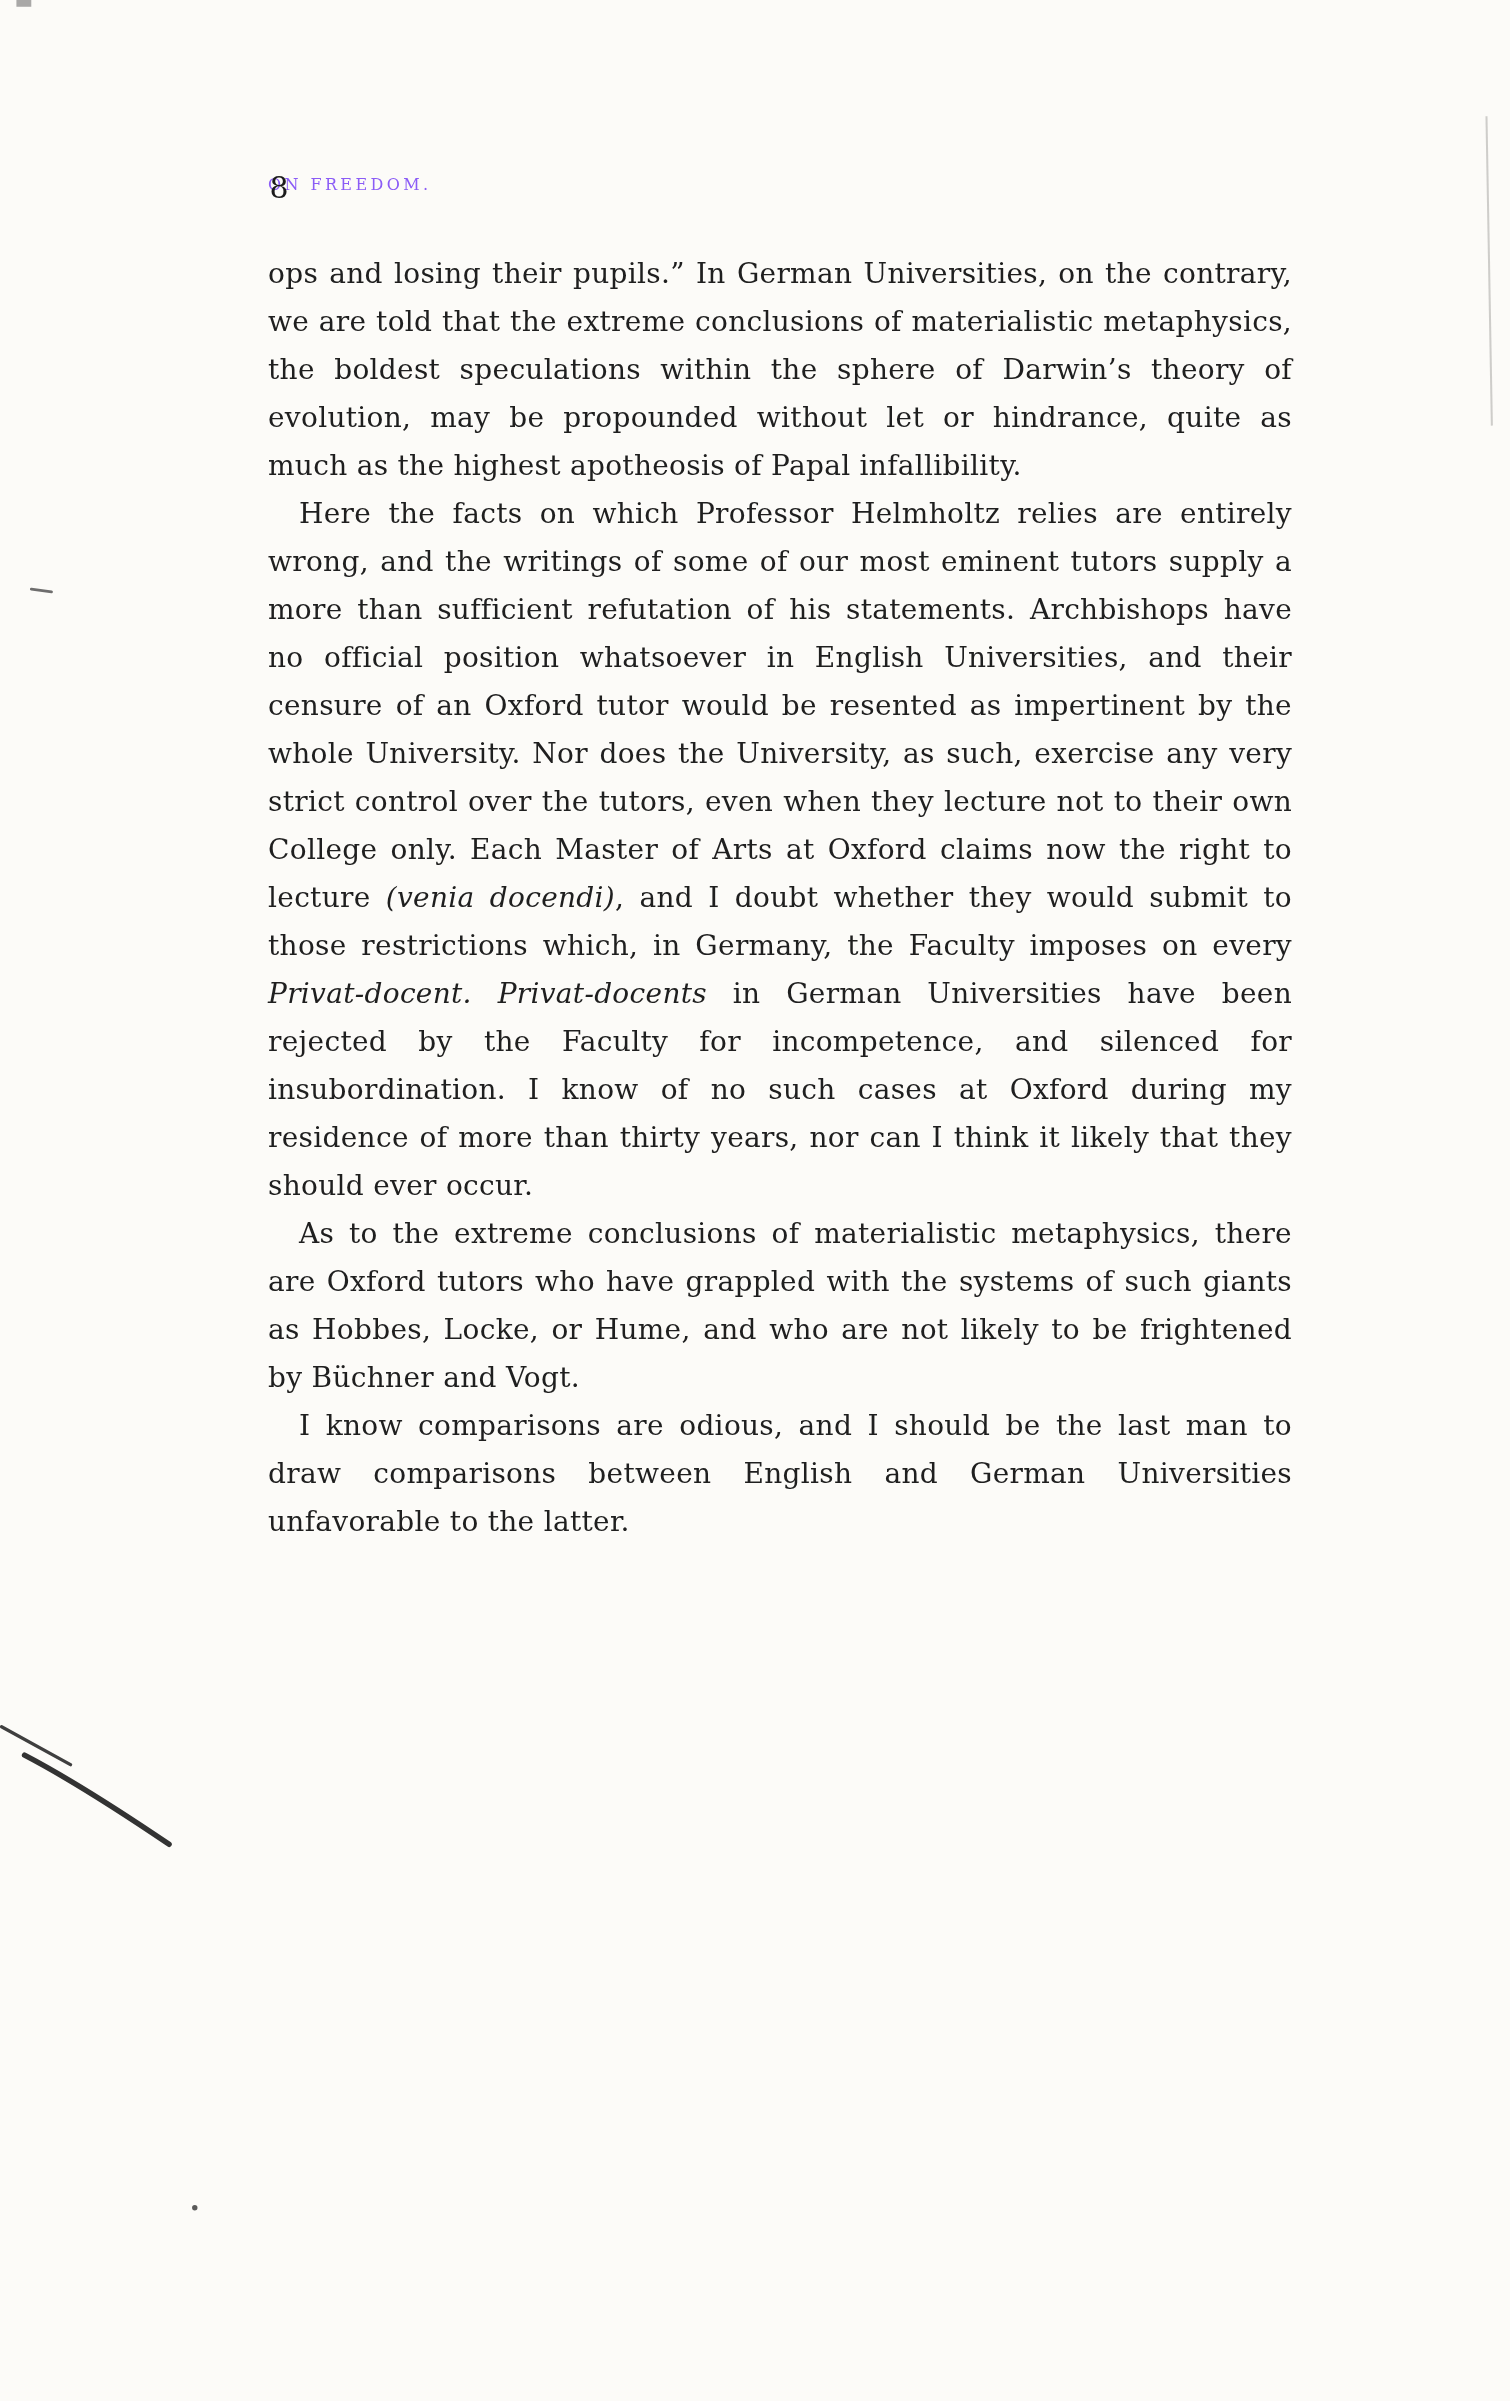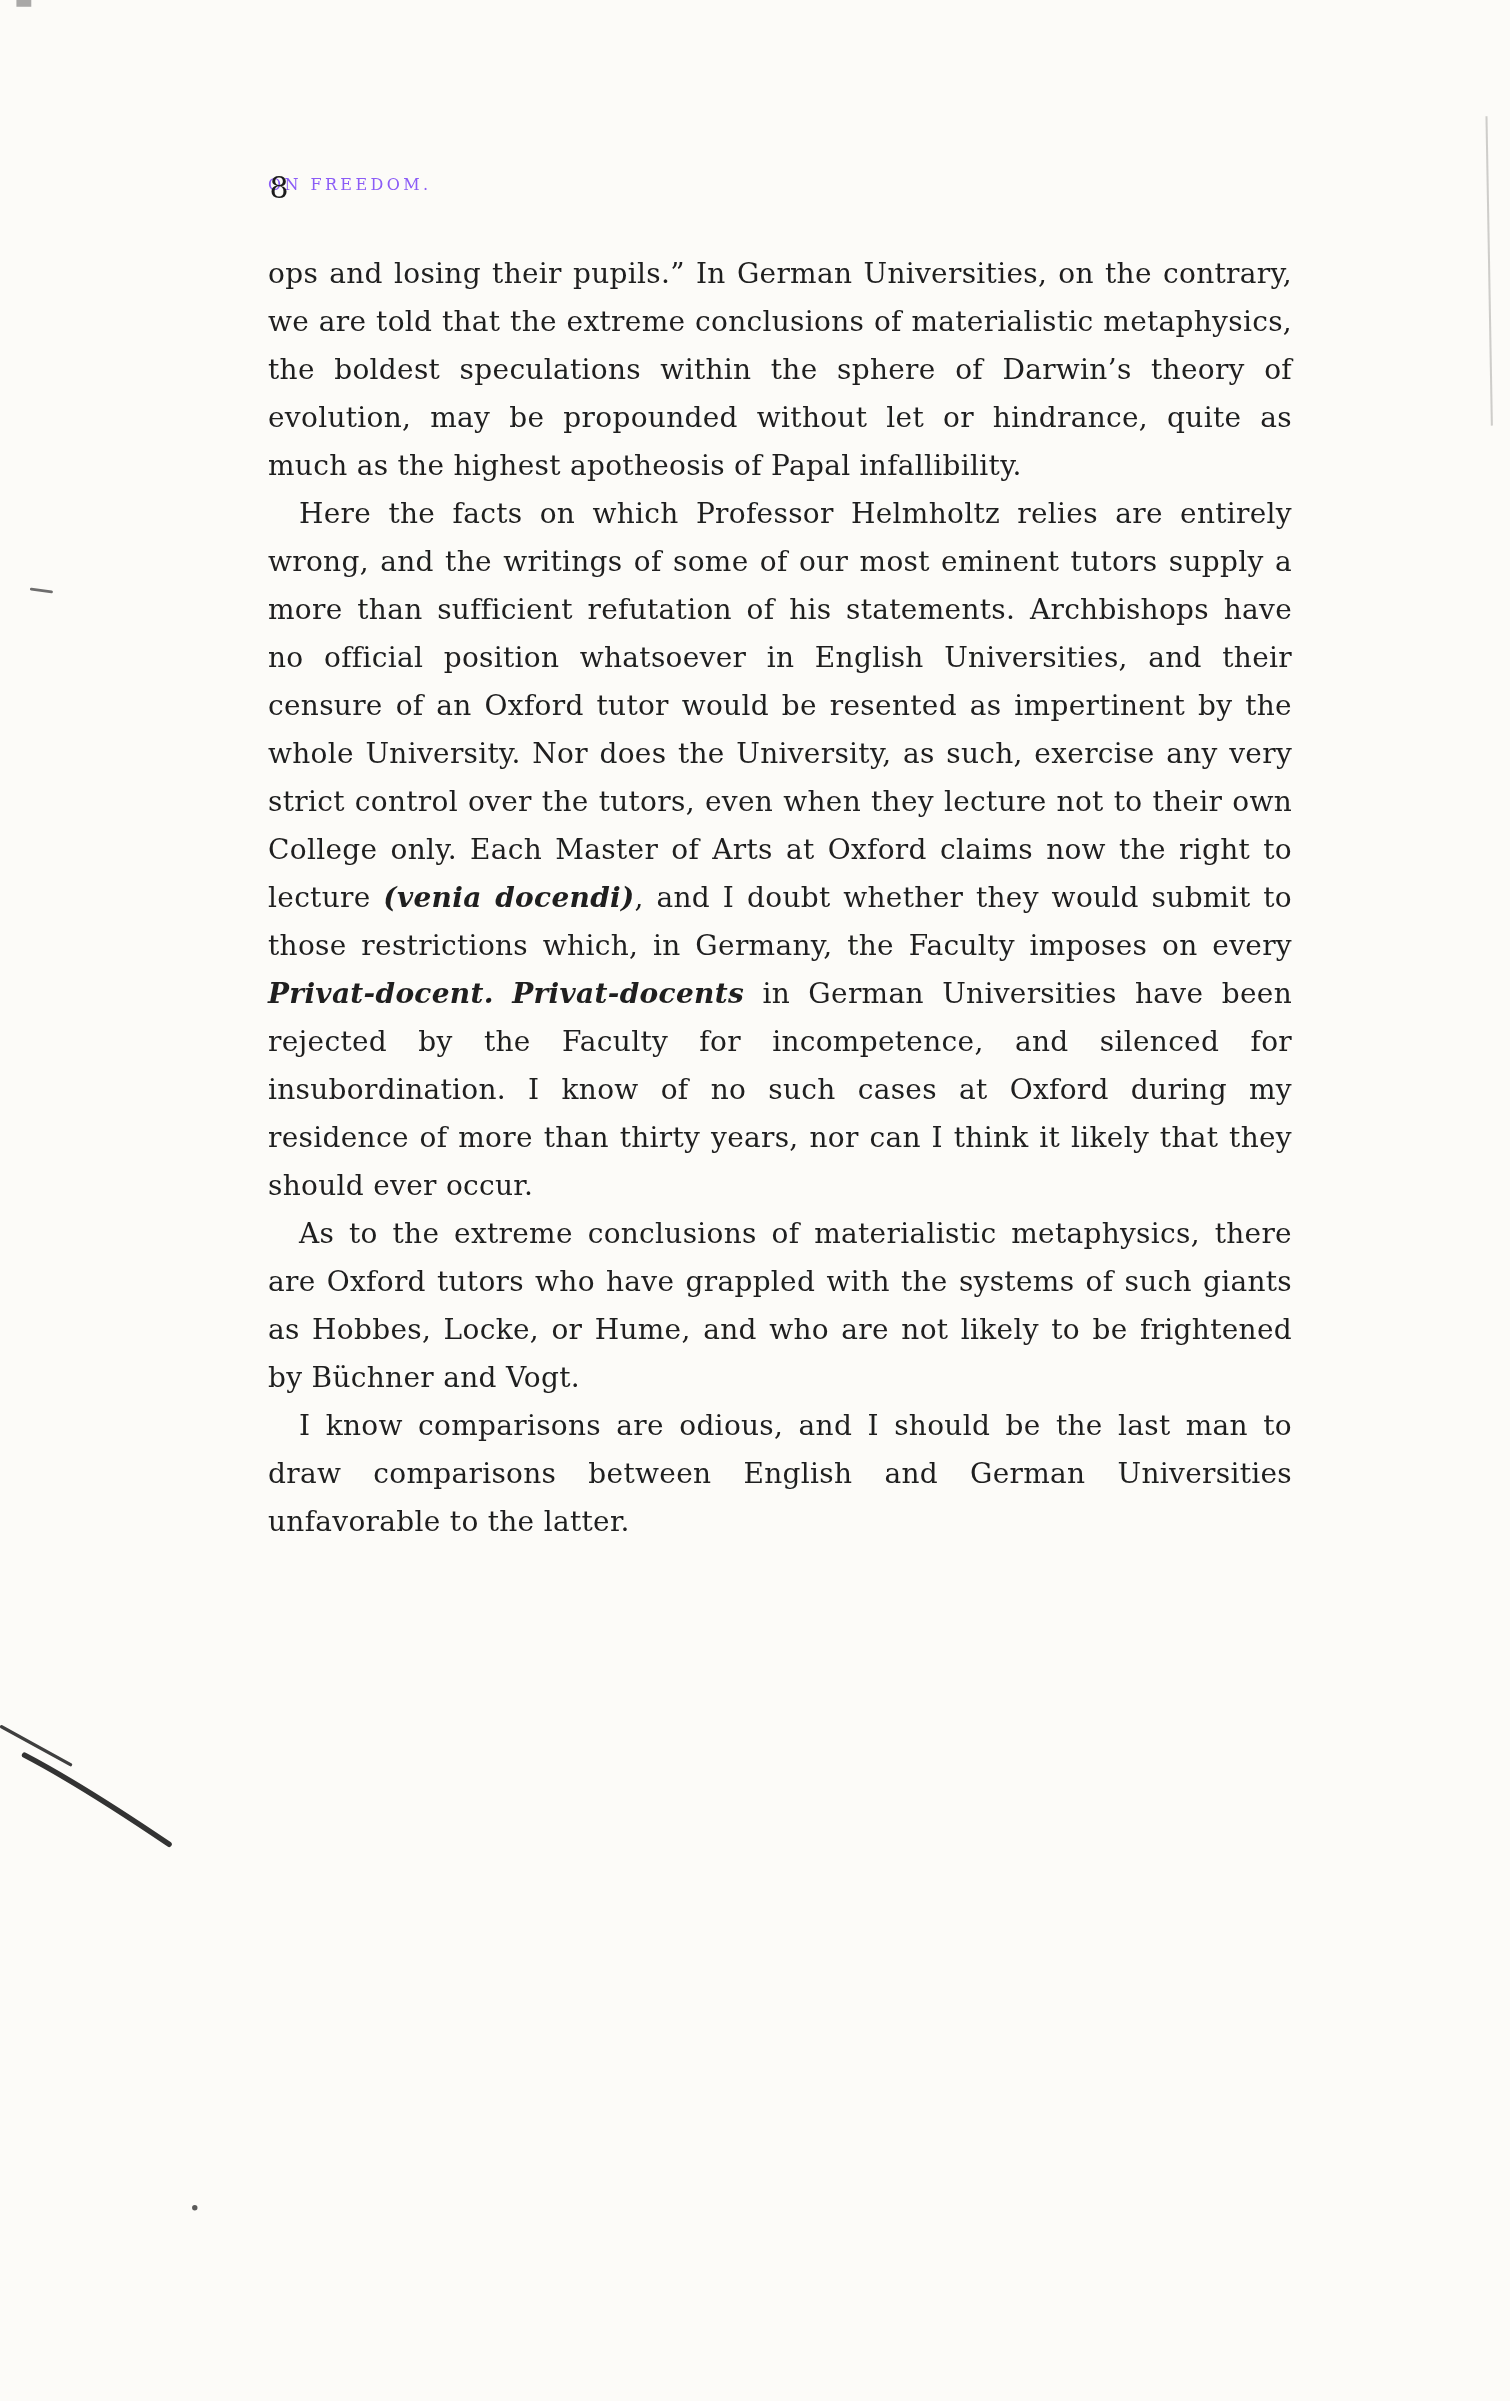--- a/index.html
+++ b/index.html
@@ -55,21 +55,20 @@
   }
   .para {
     margin: 0;
     text-indent: 31px;
   }
   .para.noindent {
     text-indent: 0;
   }
   .it {
     font-style: italic;
-    font-weight: bold;
   }
 </style>
 </head>
 <body>
 
 <div class="page">
 
   <svg class="overlay" viewBox="0 0 2236 3554" aria-hidden="true">
 
     <path d="M 2 2556 L 104 2612" stroke="#2a2a2a" stroke-width="5" stroke-linecap="round" fill="none" opacity="0.9"></path>

